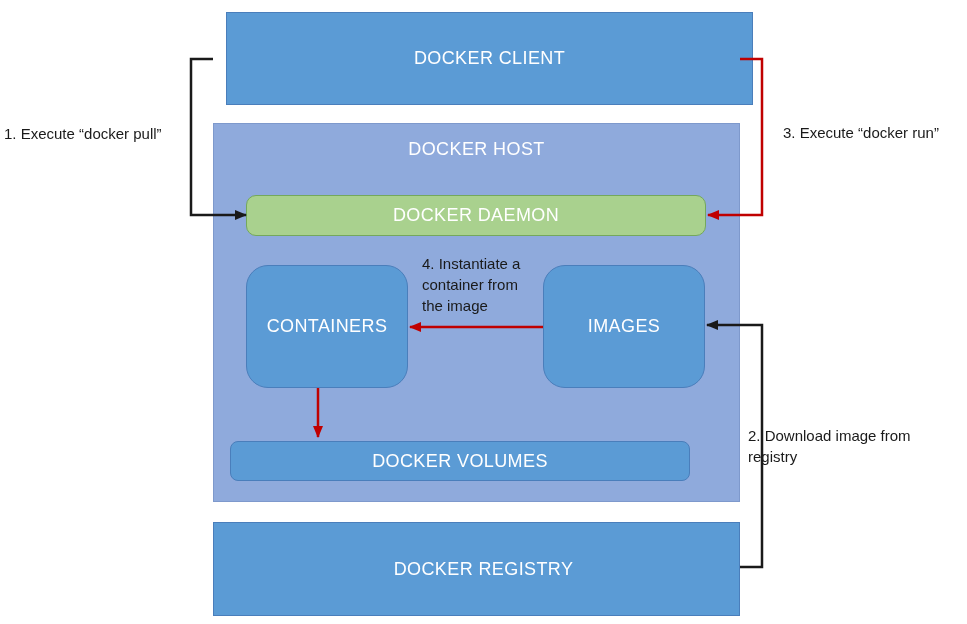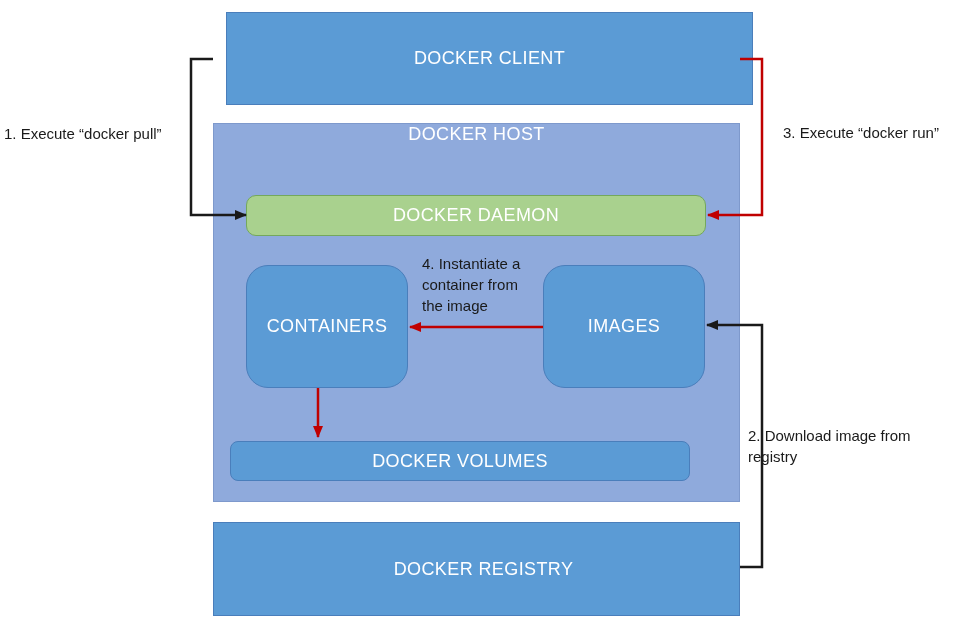--- a/index.html
+++ b/index.html
@@ -34,21 +34,21 @@
   .rounded-lg { border-radius: 22px; }
   .rounded-sm { border-radius: 8px; }
 
   .box-label {
     color: var(--box-label, #ffffff);
     font-size: 18px;
     letter-spacing: 0.4px;
     text-align: center;
     white-space: nowrap;
   }
-  .host-title { }
+  .host-title { padding-top: 15px; }
 
   .annotation {
     position: absolute;
     color: var(--annotation, #1a1a1a);
     font-size: 15px;
     line-height: 21px;
   }
 
   .arrows {
     position: absolute;

